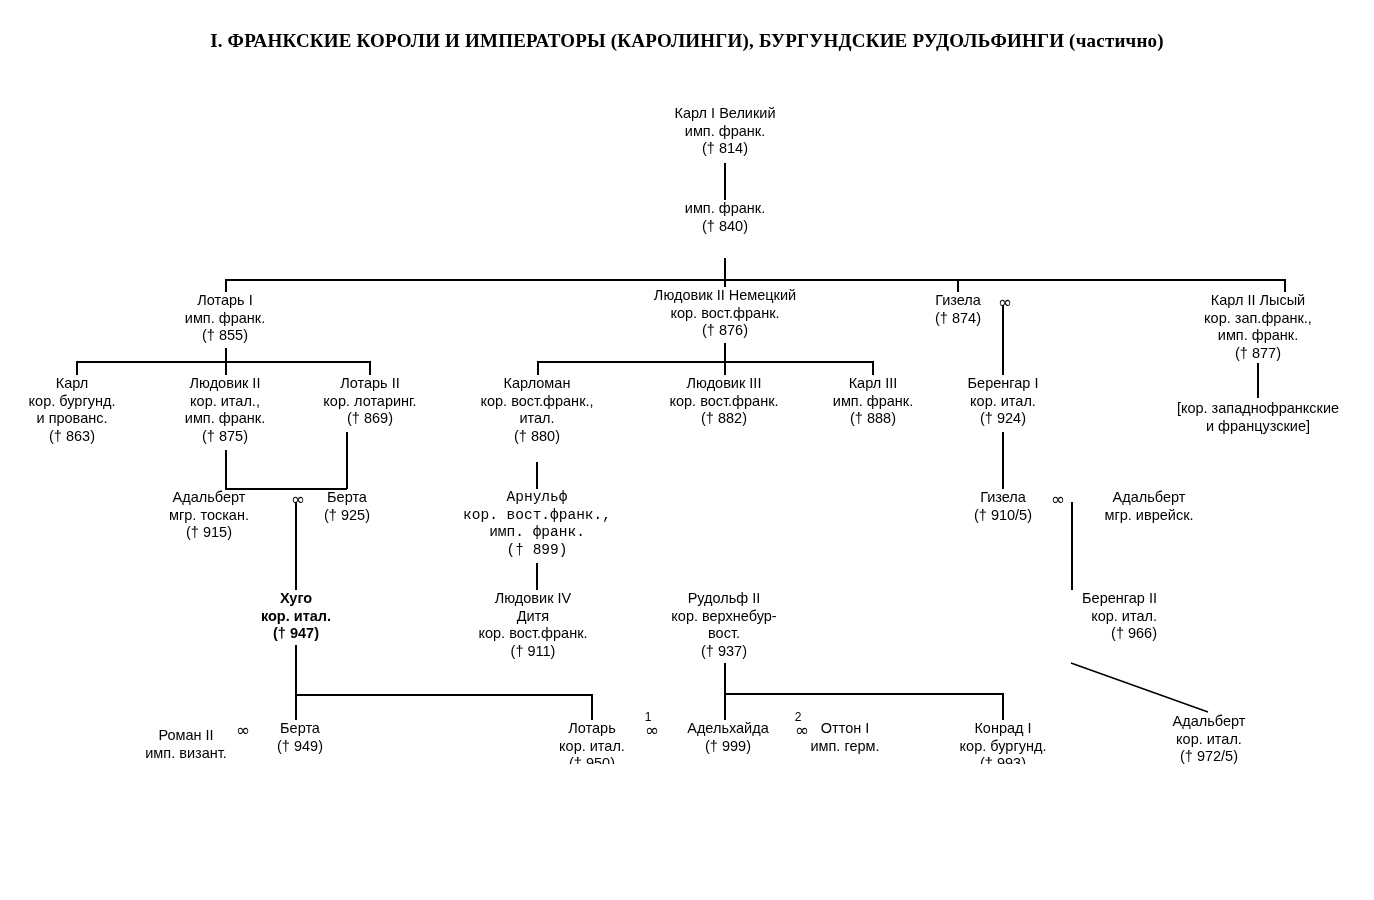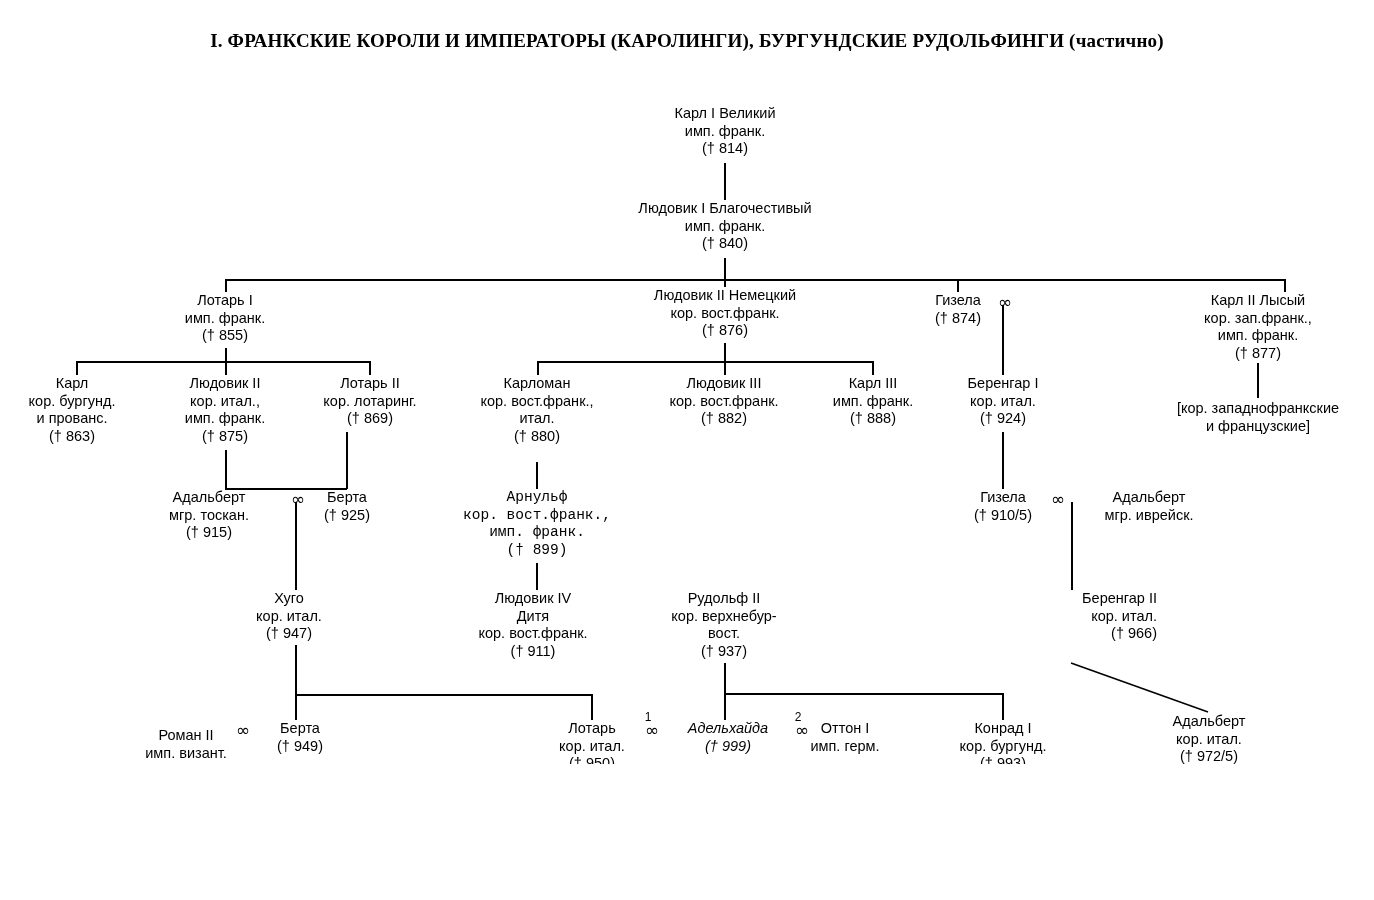--- a/index.html
+++ b/index.html
@@ -73,21 +73,20 @@
 
   <div id="title">I. ФРАНКСКИЕ КОРОЛИ И ИМПЕРАТОРЫ (КАРОЛИНГИ), БУРГУНДСКИЕ РУДОЛЬФИНГИ (частично)</div>
 
   <div class="node" style="left:605px; top:105px; width:240px;">
     <span class="ln">Карл I Великий</span>
     <span class="ln">имп. франк.</span>
     <span class="ln">(† 814)</span>
   </div>
 
   <div class="node" style="left:575px; top:200px; width:300px;">
-    <span class="ln">Людовик I Благочестивый</span>
     <span class="ln">имп. франк.</span>
     <span class="ln">(† 840)</span>
   </div>
 
   <div class="node" style="left:120px; top:292px; width:210px;">
     <span class="ln">Лотарь I</span>
     <span class="ln">имп. франк.</span>
     <span class="ln">(† 855)</span>
   </div>
 
@@ -187,21 +186,21 @@
     <span class="ln">(† 910/5)</span>
   </div>
 
   <div class="marr" style="left:1043px; top:491px; width:30px;">∞</div>
 
   <div class="node" style="left:1069px; top:489px; width:160px;">
     <span class="ln">Адальберт</span>
     <span class="ln">мгр. иврейск.</span>
   </div>
 
-  <div class="node" style="left:219px; top:590px; width:140px;">
+  <div class="node" style="left:226px; top:590px; width:140px;font-weight:bold;">
     <span class="ln">Хуго</span>
     <span class="ln">кор. итал.</span>
     <span class="ln">(† 947)</span>
   </div>
 
   <div class="node" style="left:443px; top:590px; width:180px;">
     <span class="ln">Людовик IV</span>
     <span class="ln">Дитя</span>
     <span class="ln">кор. вост.франк.</span>
     <span class="ln">(† 911)</span>
@@ -234,21 +233,21 @@
 
   <div class="node" style="left:522px; top:720px; width:140px;">
     <span class="ln">Лотарь</span>
     <span class="ln">кор. итал.</span>
     <span class="ln">(† 950)</span>
   </div>
 
   <div class="sup" style="left:638px; top:711px; width:20px;">1</div>
   <div class="marr" style="left:637px; top:722px; width:30px;">∞</div>
 
-  <div class="node" style="left:653px; top:720px; width:150px;font-style:italic;">
+  <div class="node" style="left:653px; top:720px; width:150px;">
     <span class="ln">Адельхайда</span>
     <span class="ln">(† 999)</span>
   </div>
 
   <div class="sup" style="left:788px; top:711px; width:20px;">2</div>
   <div class="marr" style="left:787px; top:722px; width:30px;">∞</div>
 
   <div class="node" style="left:775px; top:720px; width:140px;">
     <span class="ln">Оттон I</span>
     <span class="ln">имп. герм.</span>

